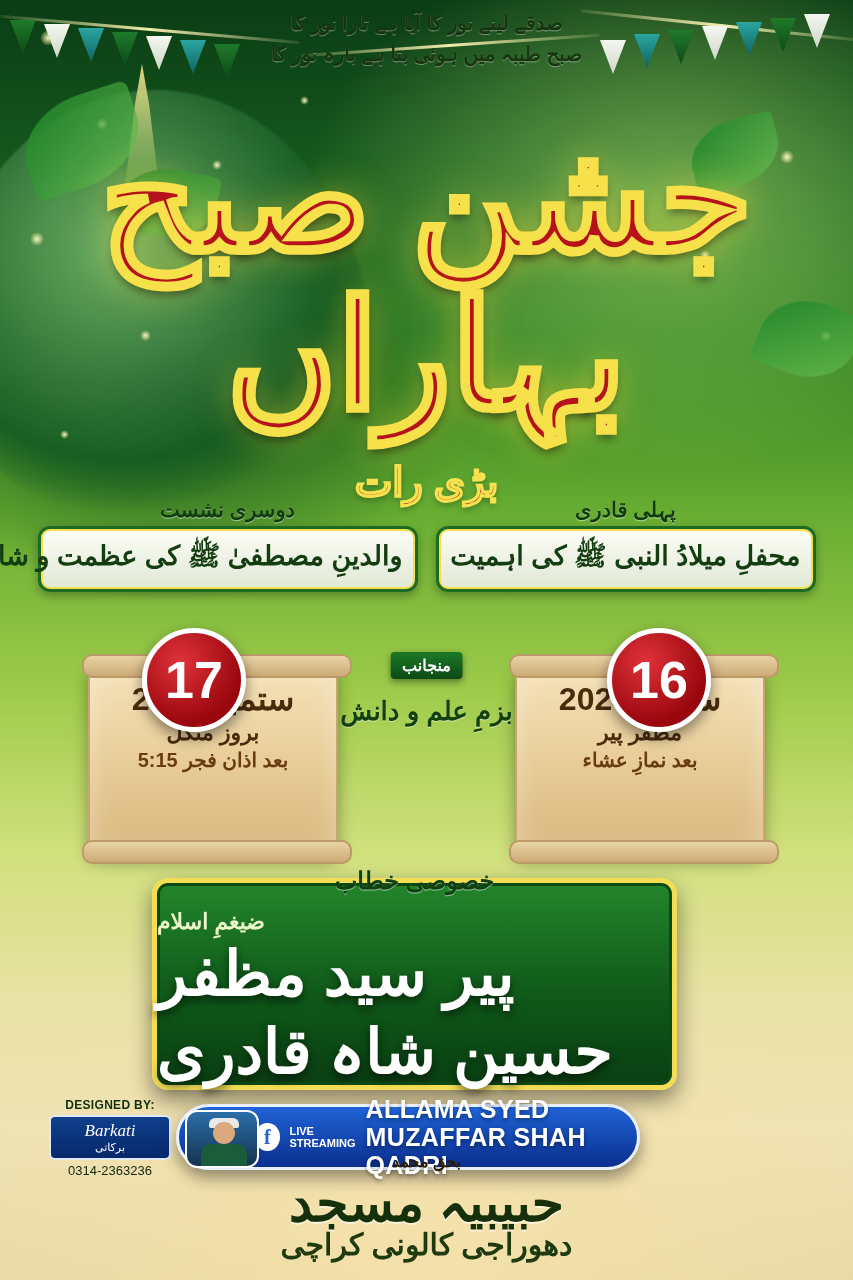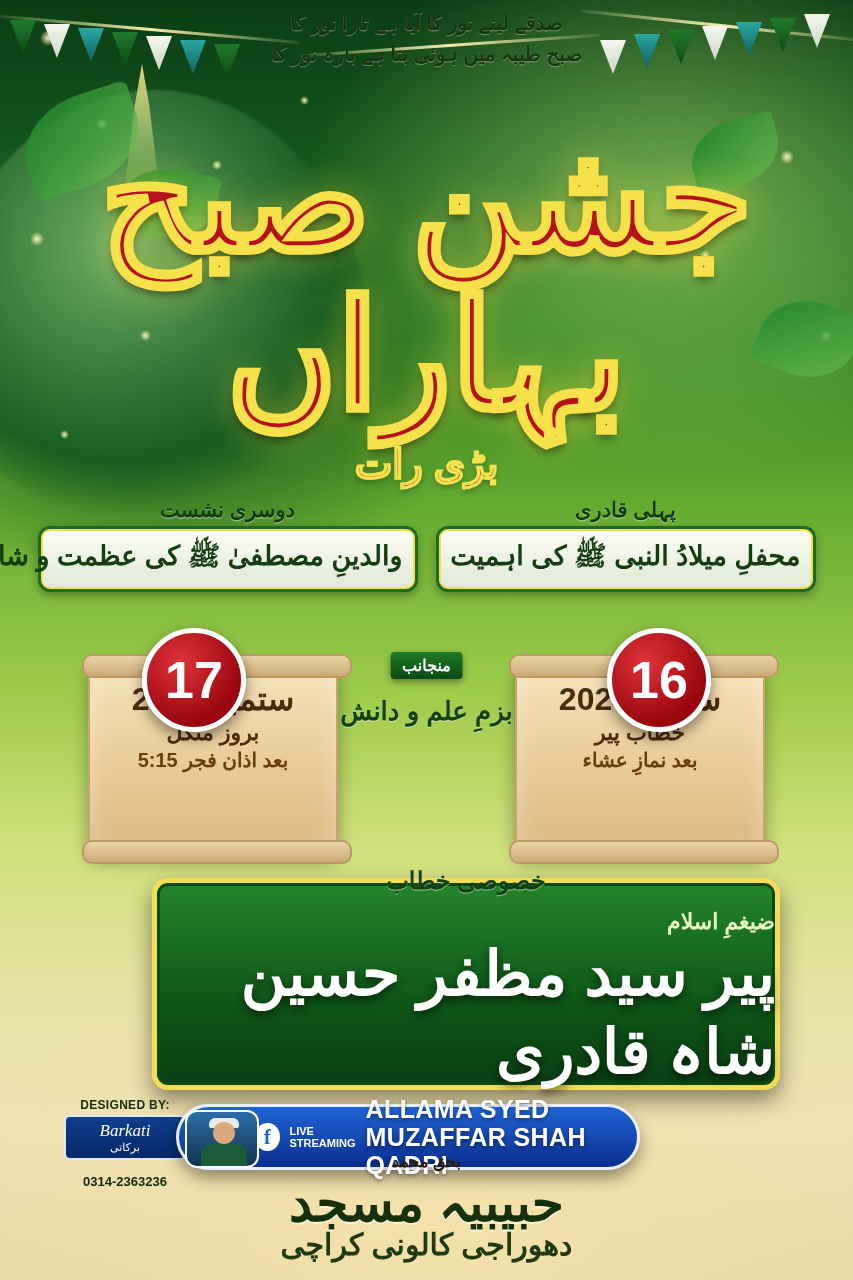--- a/index.html
+++ b/index.html
@@ -73,21 +73,21 @@
     direction:rtl; font-size:150px; line-height:1.05; font-weight:bold;
     color:#b5121b;
     -webkit-text-stroke:5px #f7e14a;
     text-shadow:
       0 0 2px #ffe95c,
       0 6px 10px rgba(0,0,0,.45),
       0 0 36px rgba(255,220,60,.55);
     letter-spacing:-6px;
   }
   .title-sub {
-    direction:rtl; margin-top:6px;
+    direction:rtl; margin-top:24px;
     font-size:40px; font-weight:bold; color:#8d0d12;
     -webkit-text-stroke:2px #f6e24f;
     text-shadow:0 3px 6px rgba(0,0,0,.35);
   }
 
   
   .sessions { position:absolute; top:498px; left:0; width:100%; display:flex; justify-content:center; gap:18px; direction:rtl; }
   .session { width:380px; text-align:center; }
   .session .tag {
     direction:rtl; font-size:21px; font-weight:bold; color:#123b10;
@@ -147,51 +147,51 @@
   .ribbon {
     position:absolute; left:50%; top:24px; transform:translateX(-50%);
     background:linear-gradient(180deg,#1d7a26,#0c4a16);
     color:#fff; font-size:16px; font-weight:bold; padding:4px 12px;
     border-radius:4px; direction:rtl;
     box-shadow:0 3px 7px rgba(0,0,0,.4);
   }
 
   
   .speaker {
-    position:absolute; left:152px; top:878px; width:628px; height:212px;
+    position:absolute; left:152px; top:878px; width:525px; height:212px;
     border-radius:16px;
     background:linear-gradient(180deg,#23852b,#0e5618 60%,#0a3f12);
     border:5px solid #f2dd55;
     box-shadow:0 10px 22px rgba(0,0,0,.45), inset 0 0 0 3px #0b4a14;
-    text-align:right; direction:rtl; padding-top:10px;
+    text-align:left; direction:rtl; padding-top:10px;
   }
   .speaker .khas {
     position:absolute; top:-16px; left:50%; transform:translateX(-50%);
     font-size:24px; font-weight:bold; color:#11400f;
     text-shadow:0 1px 0 rgba(255,255,255,.5);
   }
   .speaker .title-small { font-size:22px; font-weight:bold; color:#eaf7c9; margin-top:16px; }
   .speaker .name {
     font-size:62px; font-weight:bold; color:#fff; line-height:1.25;
     text-shadow:0 4px 10px rgba(0,0,0,.55);
   }
 
   
   .designed {
-    position:absolute; left:64px; top:1098px; width:122px; text-align:center; direction:ltr;
+    position:absolute; left:49px; top:1098px; width:122px; text-align:center; direction:ltr;
     color:#142f0d;
   }
   .designed .dlabel { font-size:12px; font-weight:bold; letter-spacing:.3px; }
   .designed .dbox {
     margin-top:3px; background:linear-gradient(180deg,#0f3f8c,#07286a);
     border:2px solid #dfe8f5; border-radius:6px; padding:4px 2px; color:#fff;
   }
   .designed .dname { font-size:17px; font-family:"Liberation Serif", serif; font-style:italic; }
   .designed .durdu { font-size:11px; }
-  .designed .dphone { margin-top:14px; font-size:13px; font-weight:bold; color:#10280b; }
+  .designed .dphone { margin-top:3px; font-size:13px; font-weight:normal; color:#10280b; }
 
   
   .livebar {
     position:absolute; left:176px; top:1104px; width:464px; height:66px;
     border-radius:34px;
     background:linear-gradient(180deg,#1f63d6,#0b2f8f);
     border:3px solid #e8f0ff;
     box-shadow:0 8px 16px rgba(0,0,0,.4);
     display:flex; align-items:center; gap:10px; padding-left:76px;
   }
@@ -290,21 +290,21 @@
     <div class="session">
       <div class="tag">دوسری نشست</div>
       <div class="bar">والدینِ مصطفیٰ ﷺ کی عظمت و شان</div>
     </div>
   </div>
 
   <div class="dates">
     <div class="scroll right">
       <div class="scroll-inner">
         <div class="d-main">ستمبر 2024</div>
-        <div class="d-day">خطاب پیر</div>
+        <div class="d-day">مظفر پیر</div>
         <div class="d-time">بعد نمازِ عشاء</div>
       </div>
     </div>
     <div class="badge right">16</div>
 
     <div class="scroll left">
       <div class="scroll-inner">
         <div class="d-main">ستمبر 2024</div>
         <div class="d-day">بروز منگل</div>
         <div class="d-time">بعد اذان فجر 5:15</div>

